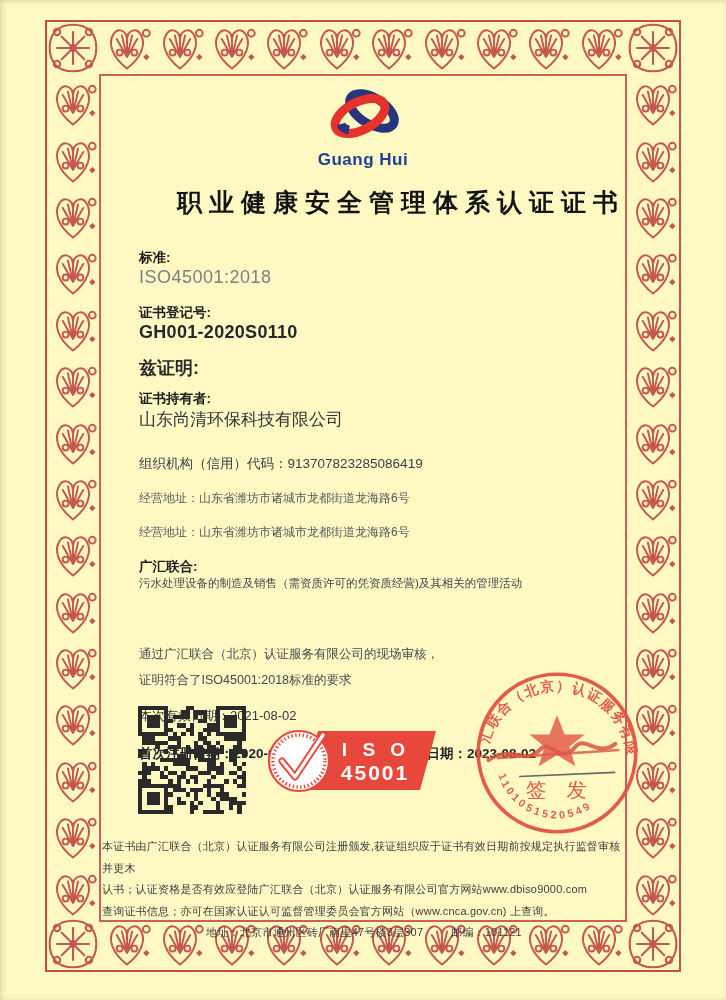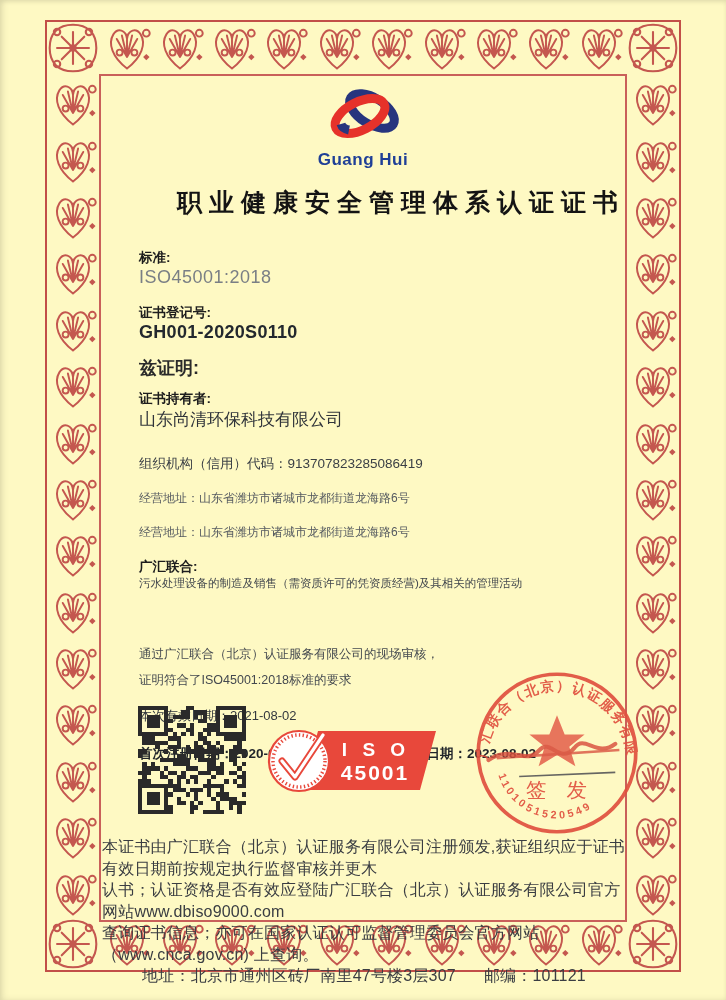--- a/index.html
+++ b/index.html
@@ -49,21 +49,21 @@
   .val-date { font-size:13px; color:#33383e; }
   .row-bold-dates { padding-left:38px; display:flex; gap:70px; }
   .bdate { font-weight:bold; font-size:13.5px; color:#1f2429; }
 
   
   .qr { position:absolute; left:138px; top:706px; width:108px; height:108px; }
   .iso-badge { position:absolute; left:266px; top:726px; width:178px; height:72px; }
   .stamp { position:absolute; left:466px; top:662px; width:182px; height:182px; opacity:.92; }
 
   .footer { position:absolute; left:102px; top:836px; width:524px;
-    font-size:16px; line-height:21.5px; color:#3a3d42; letter-spacing:.2px; }
+    font-size:11px; line-height:21.5px; color:#3a3d42; letter-spacing:.2px; }
   .footer-line4 { text-align:center; }
   .footer-line4 .gap { display:inline-block; width:28px; }
 
   svg text { font-family:"Liberation Sans","DejaVu Sans",sans-serif; }
 </style>
 </head>
 <body>
 
 <div class="page">
 

